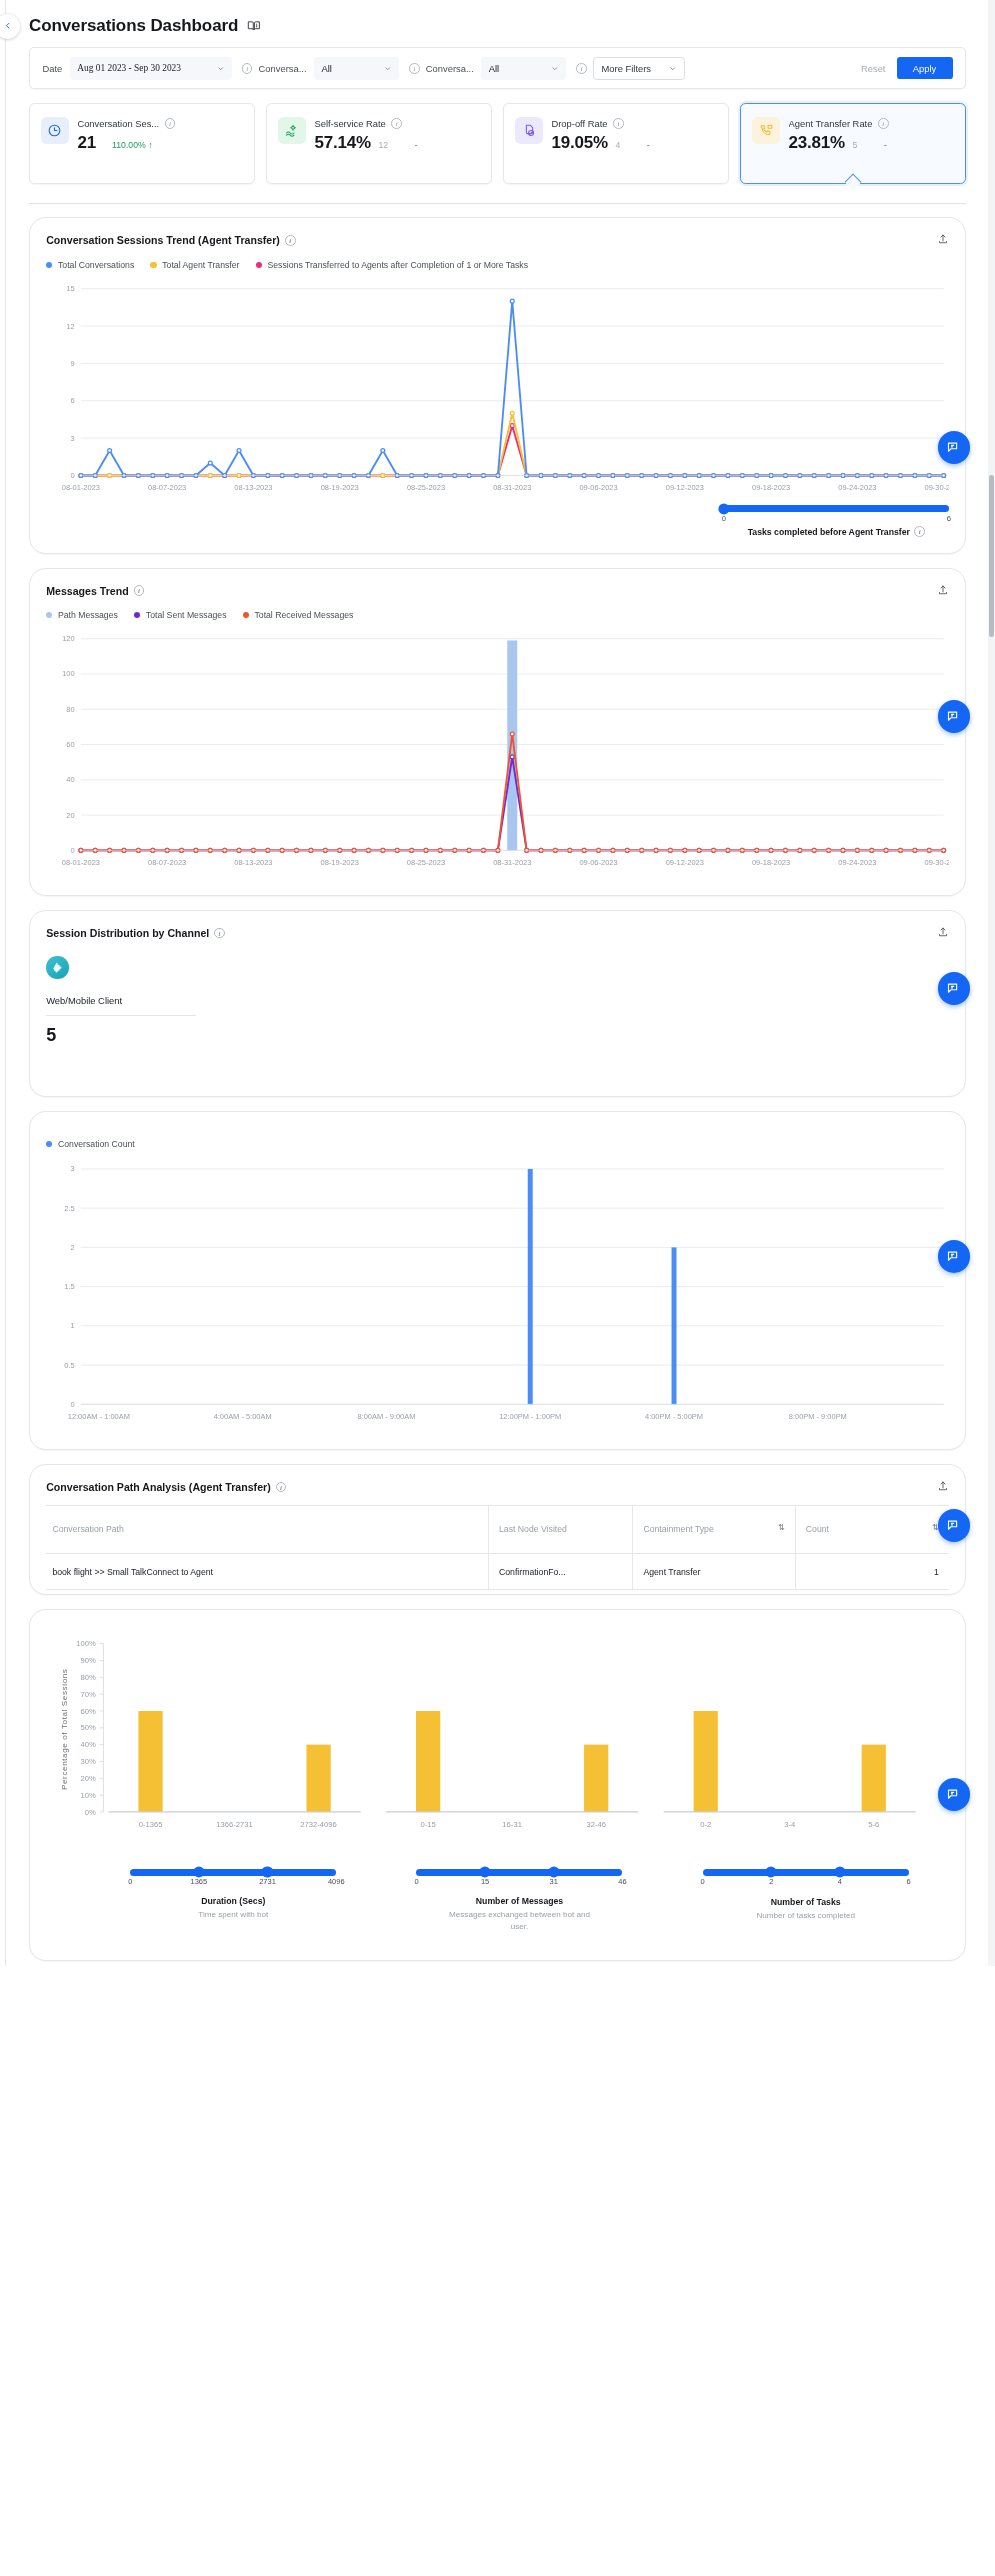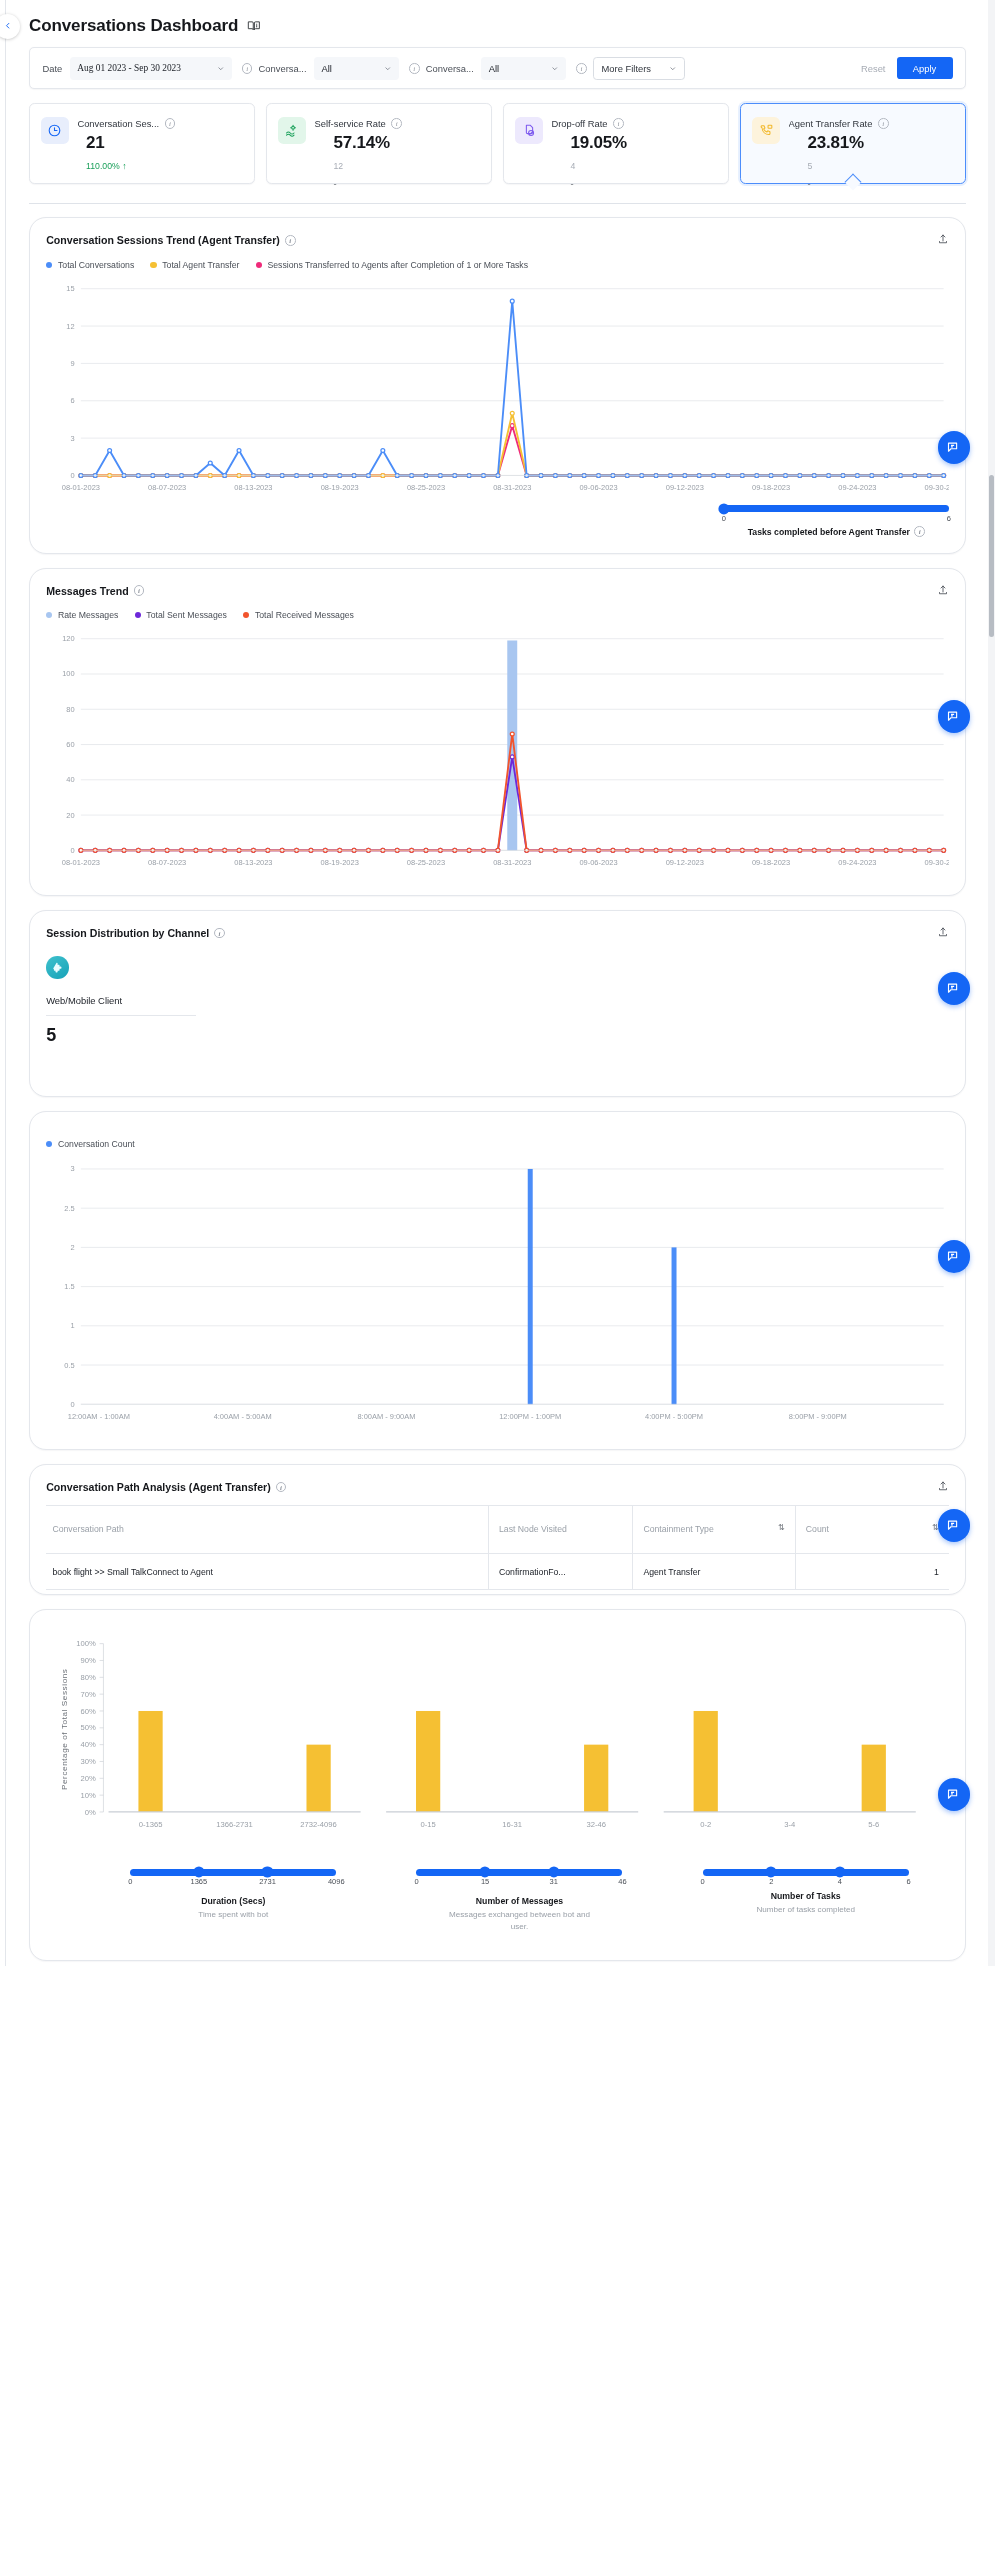--- a/index.html
+++ b/index.html
@@ -98,21 +98,21 @@
   .kpi-ic.blue { background: #e8eefc; color: #1466f5; }
   .kpi-ic.green { background: #e2f6ea; color: #1aa05a; }
   .kpi-ic.purple { background: #ede9fd; color: #7e5bef; }
   .kpi-ic.amber { background: #fdf3dc; color: #f2b82a; }
   .kpi-body { padding-top: 1.2px; }
   .kpi-head { display: flex; align-items: center; gap: 5.6px; }
   .kpi-title {
     font-size: 9.4px; color: #31363e; white-space: nowrap;
     max-width: 112px; overflow: hidden; text-overflow: ellipsis;
   }
-  .kpi-nums { display: flex; align-items: baseline; gap: 7.5px; margin-top: 4.4px; flex-direction: column; }
+  .kpi-nums { display: flex; align-items: baseline; gap: 7.5px; margin-top: 4.4px; }
   .kpi-val { font-size: 17px; font-weight: 700; color: #16181c; letter-spacing: -0.2px; }
   .kpi-sub { font-size: 8.7px; color: #a7acb5; }
   .kpi-delta { font-size: 8.7px; color: #1aa05a; margin-left: 8.7px; }
   .kpi-dash { font-size: 9.4px; color: #6b7077; margin-left: 19px; }
 
   .sep-line { width: 937px; height: 0.6px; background: #dfe3e9; margin: 19px 0 0 0; }
 
   
   .card {
     width: 937px; background: #fff; border: 0.6px solid #e4e7ec; border-radius: 17px;
@@ -631,21 +631,21 @@
         <svg width="12" height="12" viewBox="0 0 24 24" fill="none" stroke="currentColor" stroke-width="1.7" stroke-linecap="round" stroke-linejoin="round">
             <path d="M12 16V4"></path>
             <polyline points="8 8 12 4 16 8"></polyline>
             <path d="M5 17v2.5h14V17"></path>
           </svg>
       </span>
     </div>
     <div class="legend">
       <div class="legend-item">
           <span class="dot" style="background:#a8c6f0"></span>
-          <span>Rate Messages</span>
+          <span>Path Messages</span>
         </div>
       <div class="legend-item">
           <span class="dot" style="background:#6d28d9"></span>
           <span>Total Sent Messages</span>
         </div>
       <div class="legend-item">
           <span class="dot" style="background:#f2542d"></span>
           <span>Total Received Messages</span>
         </div>
     </div>
@@ -1008,21 +1008,21 @@
             <div class="slider-knob" style="left:33.3%"></div>
             <div class="slider-knob" style="left:66.6%"></div>
           </div>
           <div class="slider-ticks" style="width:100%;">
             <span class="slider-tick" style="left:0%">0</span>
             <span class="slider-tick" style="left:33.3%">2</span>
             <span class="slider-tick" style="left:66.6%">4</span>
             <span class="slider-tick" style="left:100%">6</span>
           </div>
         </div>
-        <div class="slider-caption" style="margin-top:2px;">Number of Tasks</div>
+        <div class="slider-caption" style="margin-top:8px;">Number of Tasks</div>
         <div class="slider-sub">Number of tasks completed</div>
       </div>
     </div>
   </div>
 
 </div>
 
 <div class="fab" style="top:431px;">
   <svg width="15" height="15" viewBox="0 0 24 24" fill="none" stroke="#fff" stroke-width="1.8" stroke-linejoin="round">
       <path d="M4 5h13v9H8l-4 4z"></path>

